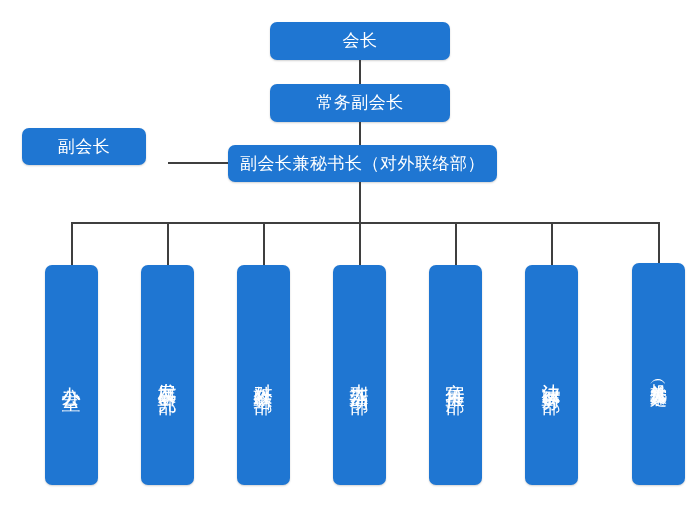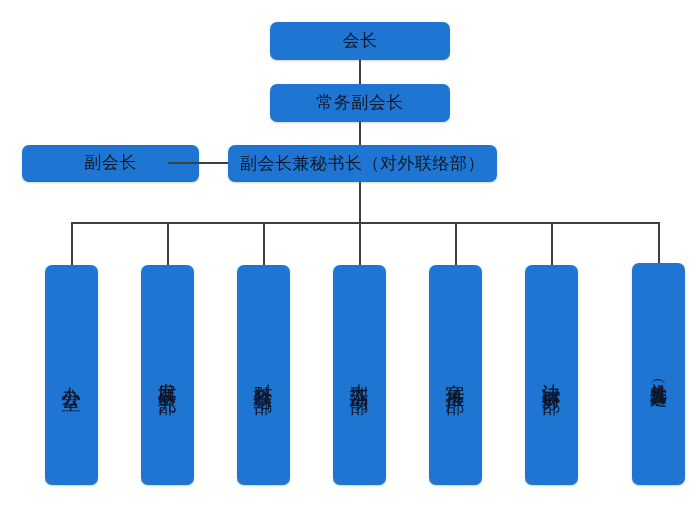--- a/index.html
+++ b/index.html
@@ -24,21 +24,21 @@
     background: #1f76d2;
     border-radius: 7px;
     color: #ffffff;
     display: flex;
     align-items: center;
     justify-content: center;
     box-sizing: border-box;
     box-shadow: 0 1px 2px rgba(0,0,0,0.18);
   }
   .node-label {
-    color: #0f172a;
+    color: #ffffff;
     line-height: 1.12;
     white-space: nowrap;
   }
 
   
   .node.horiz .node-label {
     font-size: 17px;
     letter-spacing: 0.5px;
   }
 
@@ -78,21 +78,21 @@
   </div>
 
   <div class="conn-v" style="left:359px; top:60px; height:24px;"></div>
 
   <div class="node horiz" style="left:270px; top:84px; width:180px; height:38px;">
     <span class="node-label">常务副会长</span>
   </div>
 
   <div class="conn-v" style="left:359px; top:122px; height:23px;"></div>
 
-  <div class="node horiz" style="left:22px; top:145px; width:177px; height:37px;font-family:Liberation Mono, monospace;">
+  <div class="node horiz" style="left:22px; top:128px; width:124px; height:37px;">
     <span class="node-label">副会长</span>
   </div>
 
   <div class="conn-h" style="left:168px; top:162px; width:60px;"></div>
 
   <div class="node horiz" style="left:228px; top:145px; width:269px; height:37px;">
     <span class="node-label">副会长兼秘书长（对外联络部）</span>
   </div>
 
   <div class="conn-v" style="left:359px; top:182px; height:42px;"></div>

